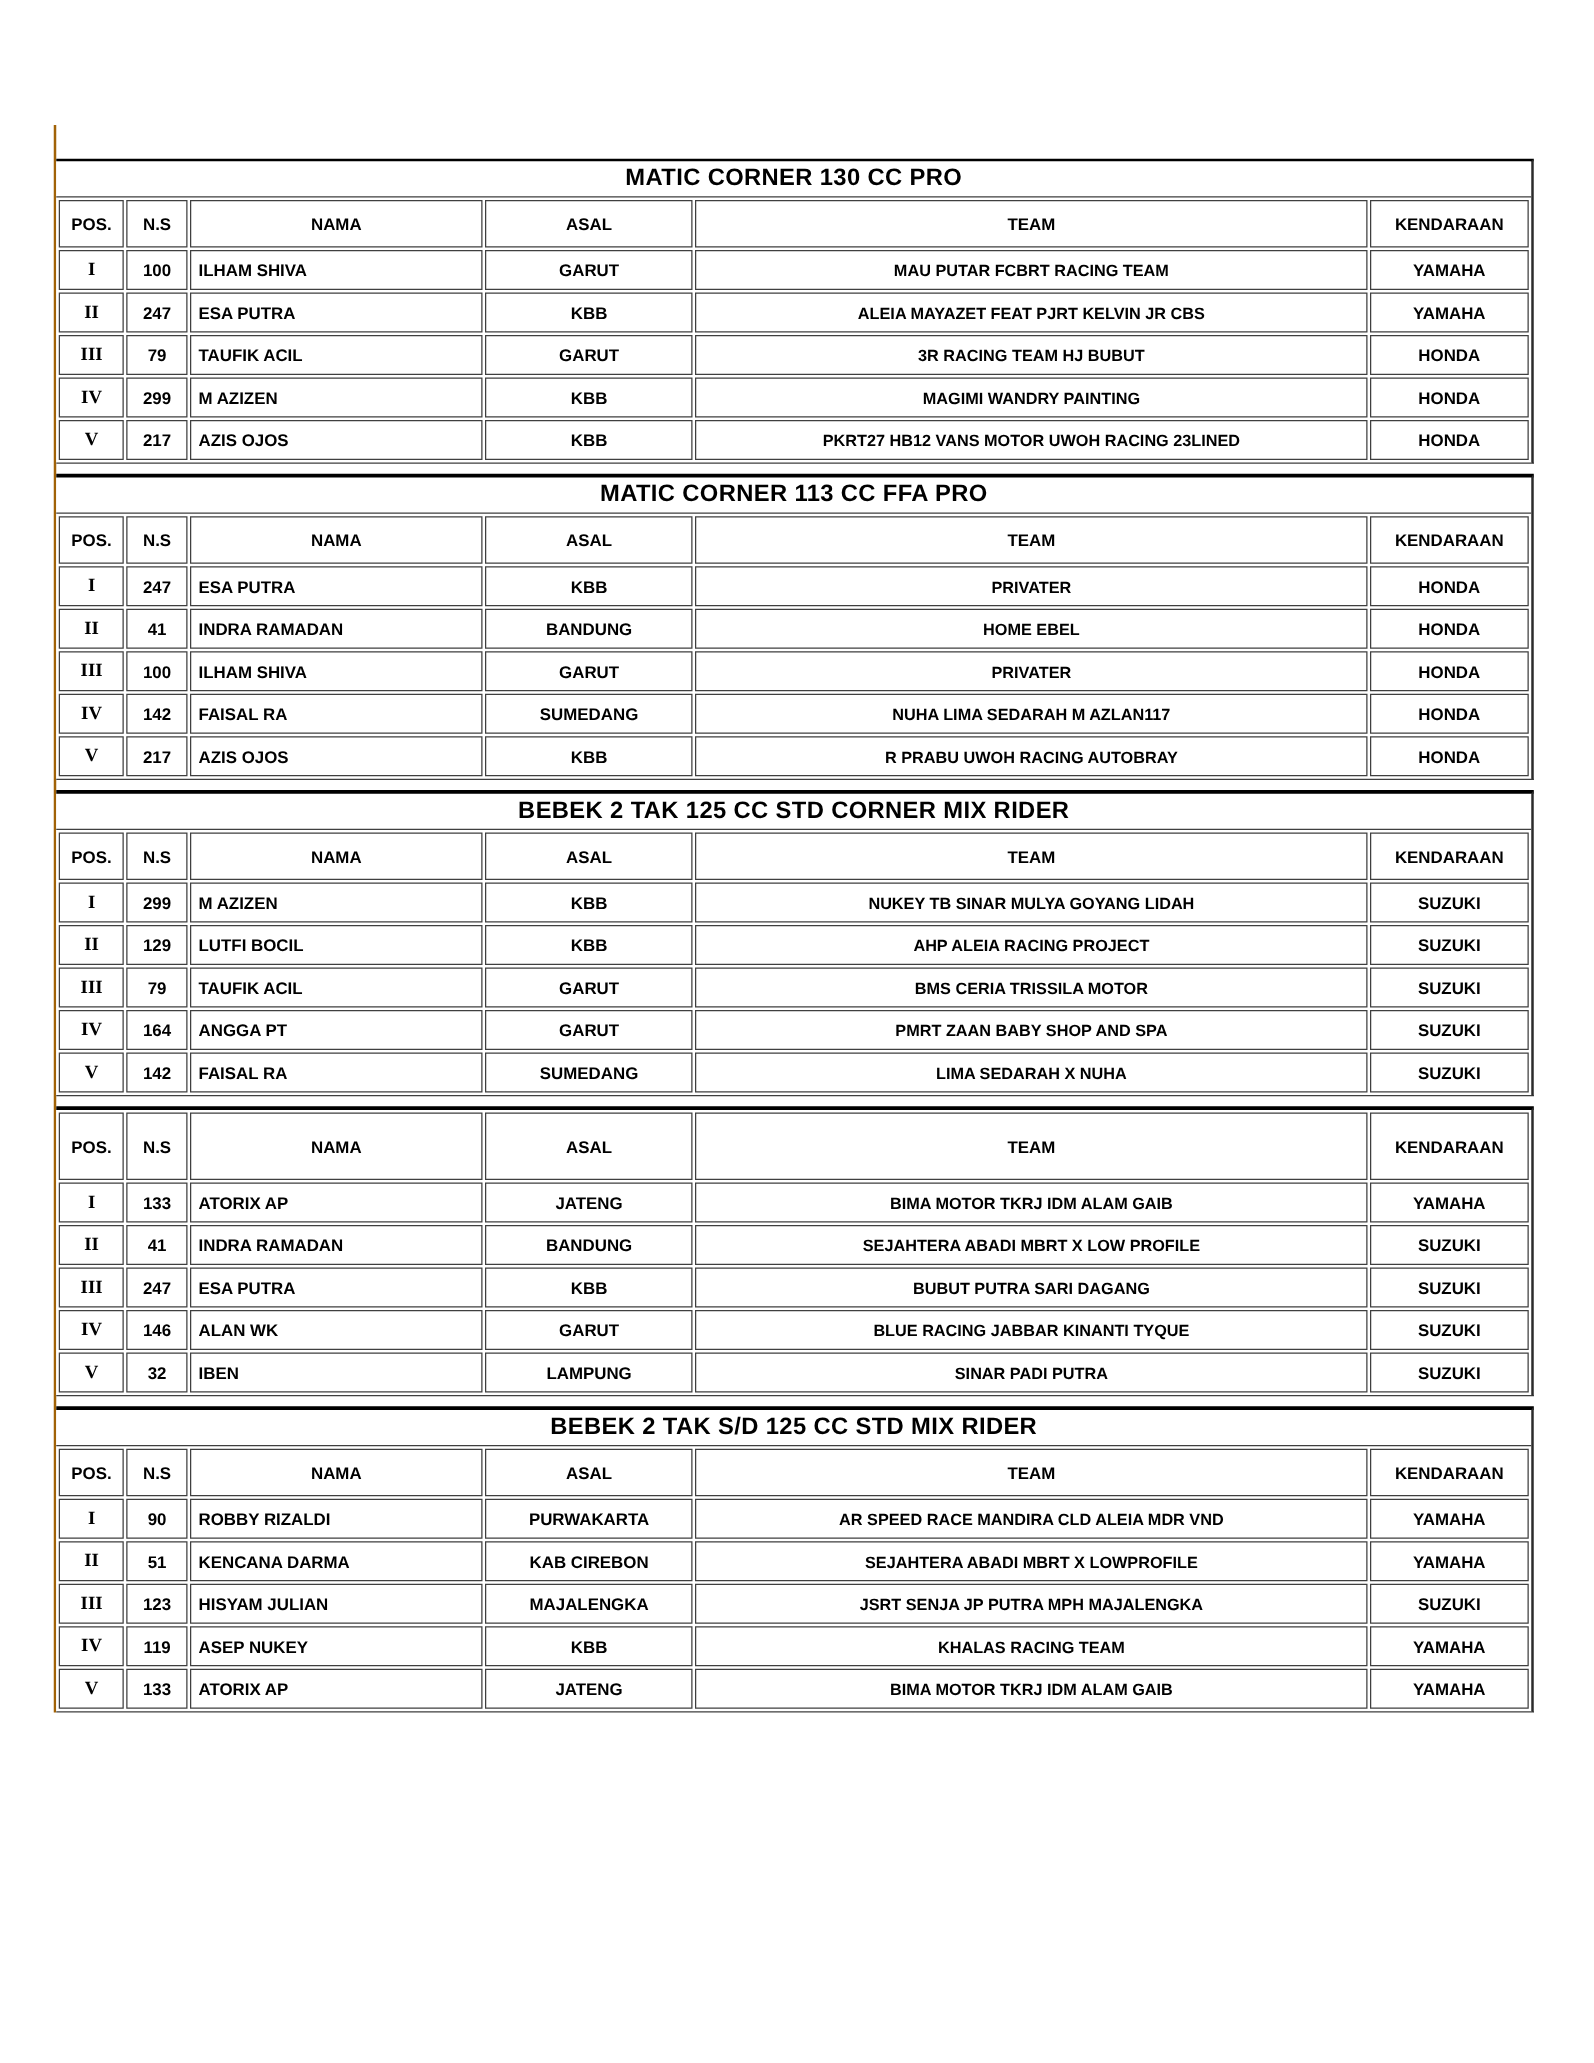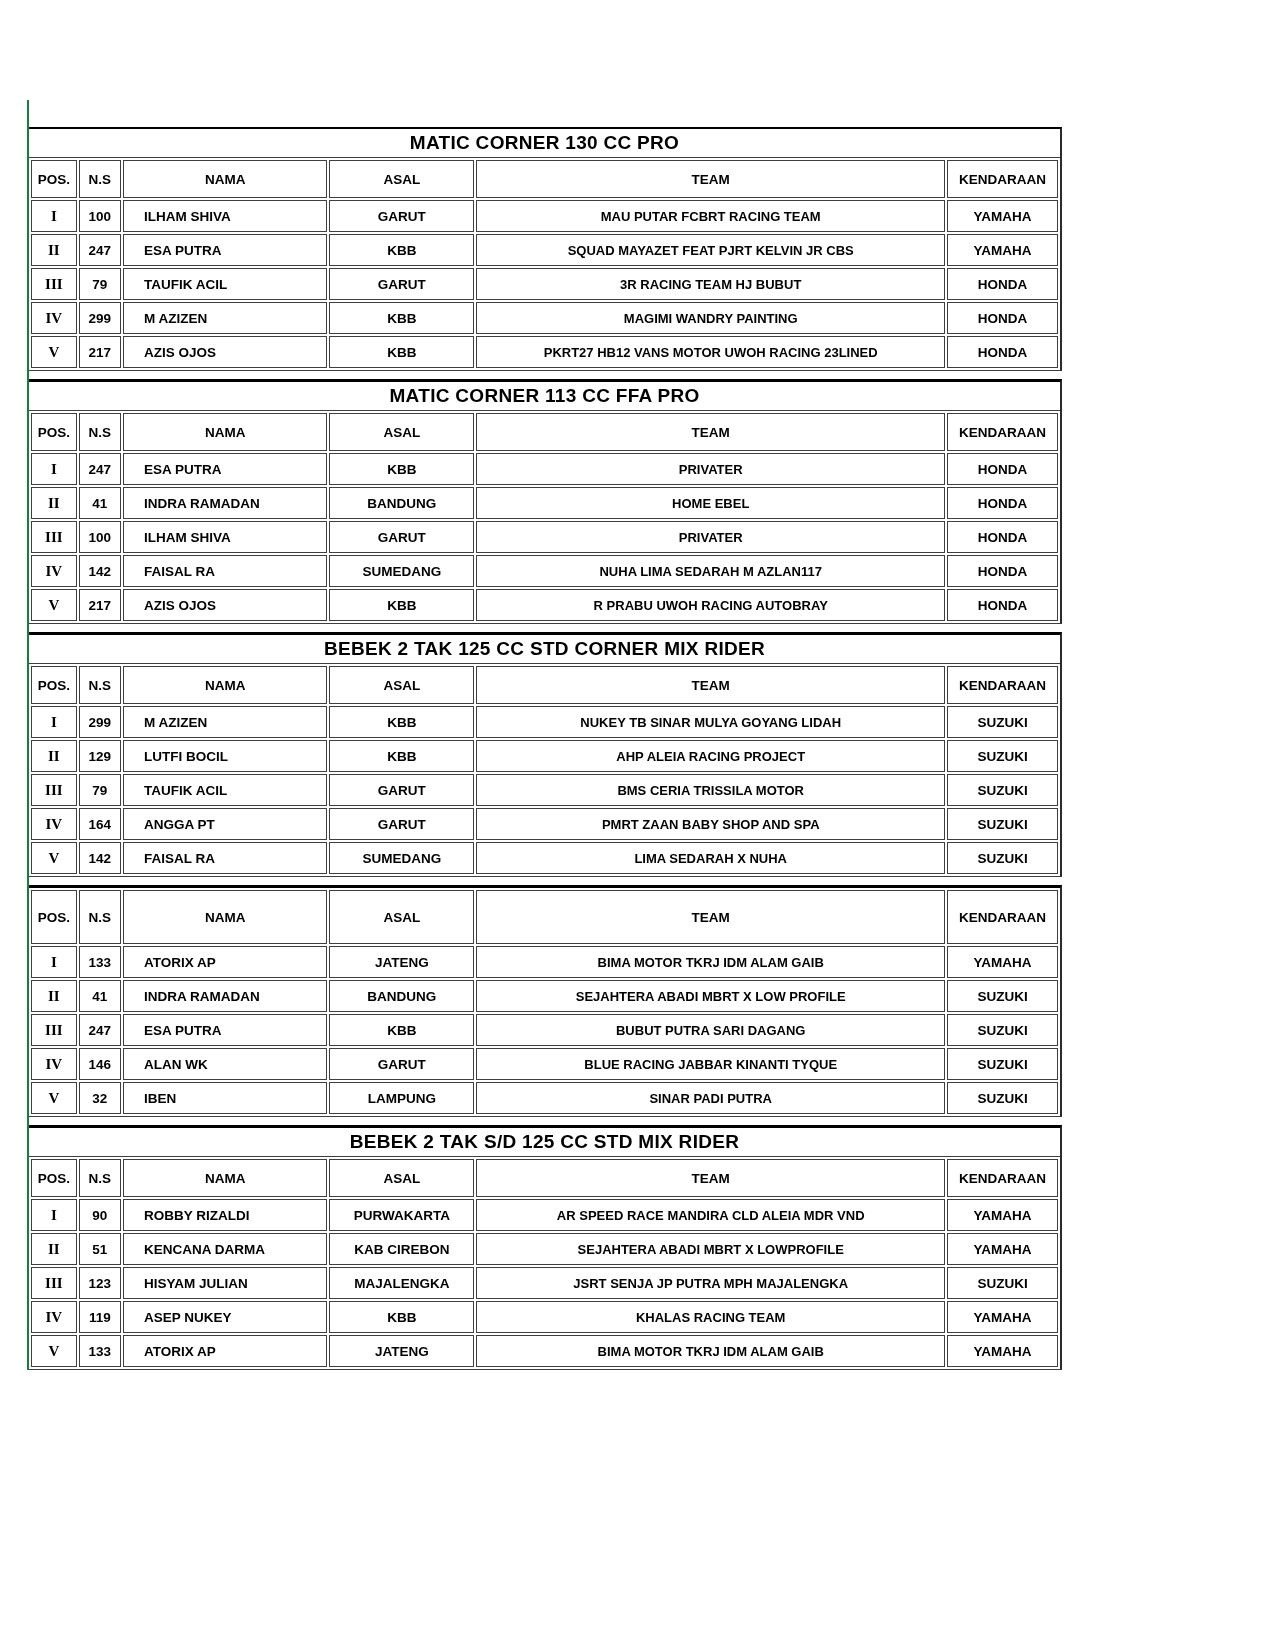--- a/index.html
+++ b/index.html
@@ -10,24 +10,24 @@
     font-family: "Liberation Sans", sans-serif;
   }
   body {
     position: relative;
     width: 1275px;
     height: 1650px;
     overflow: hidden;
   }
   .sheet {
     position: absolute;
-    left: 27px;
+    left: 43px;
     top: 100px;
-    width: 1035px;
-    border-left: 2px solid #15803d;
+    width: 1184px;
+    border-left: 2px solid #a16207;
     padding-top: 27px;
     box-sizing: border-box;
   }
   .block {
     border-top: 3px solid #000000;
     border-right: 2px solid #2b2b2b;
     border-bottom: 1px solid #3f3f3f;
     margin-bottom: 8px;
     background: #ffffff;
   }
@@ -64,21 +64,21 @@
     background: #ffffff;
     margin-left: 24px;
   }
   .tall-head th { height: 52px; }
   td {
     height: 30px;
     font-size: 13.5px;
   }
   td.c-nama {
     text-align: left;
-    padding-left: 20px;
+    padding-left: 6px;
   }
   td.c-pos {
     font-family: "Liberation Serif", serif;
     font-size: 15px;
   }
   td.c-team { font-size: 13px; }
 </style>
 </head>
 <body>
 
@@ -111,21 +111,21 @@
             <td class="c-nama">ILHAM SHIVA</td>
             <td class="c-asal">GARUT</td>
             <td class="c-team">MAU PUTAR FCBRT RACING TEAM</td>
             <td class="c-kendaraan">YAMAHA</td>
           </tr>
           <tr>
             <td class="c-pos">II</td>
             <td class="c-ns">247</td>
             <td class="c-nama">ESA PUTRA</td>
             <td class="c-asal">KBB</td>
-            <td class="c-team">SQUAD MAYAZET FEAT PJRT KELVIN JR CBS</td>
+            <td class="c-team">ALEIA MAYAZET FEAT PJRT KELVIN JR CBS</td>
             <td class="c-kendaraan">YAMAHA</td>
           </tr>
           <tr>
             <td class="c-pos">III</td>
             <td class="c-ns">79</td>
             <td class="c-nama">TAUFIK ACIL</td>
             <td class="c-asal">GARUT</td>
             <td class="c-team">3R RACING TEAM HJ BUBUT</td>
             <td class="c-kendaraan">HONDA</td>
           </tr>

